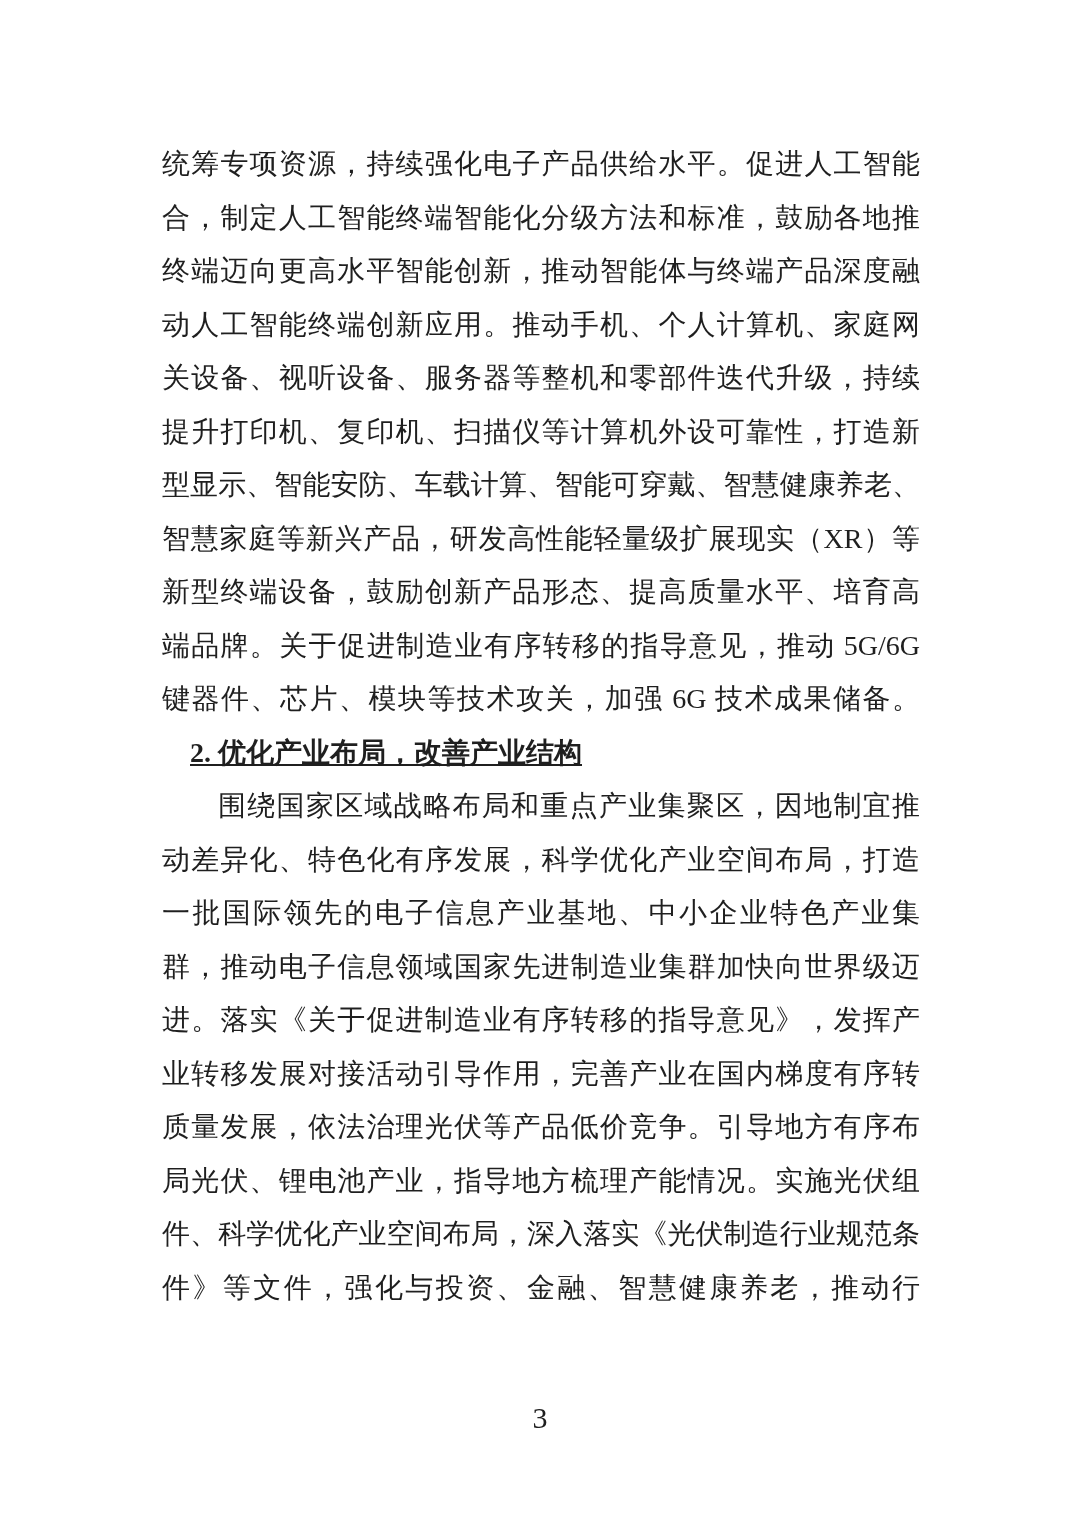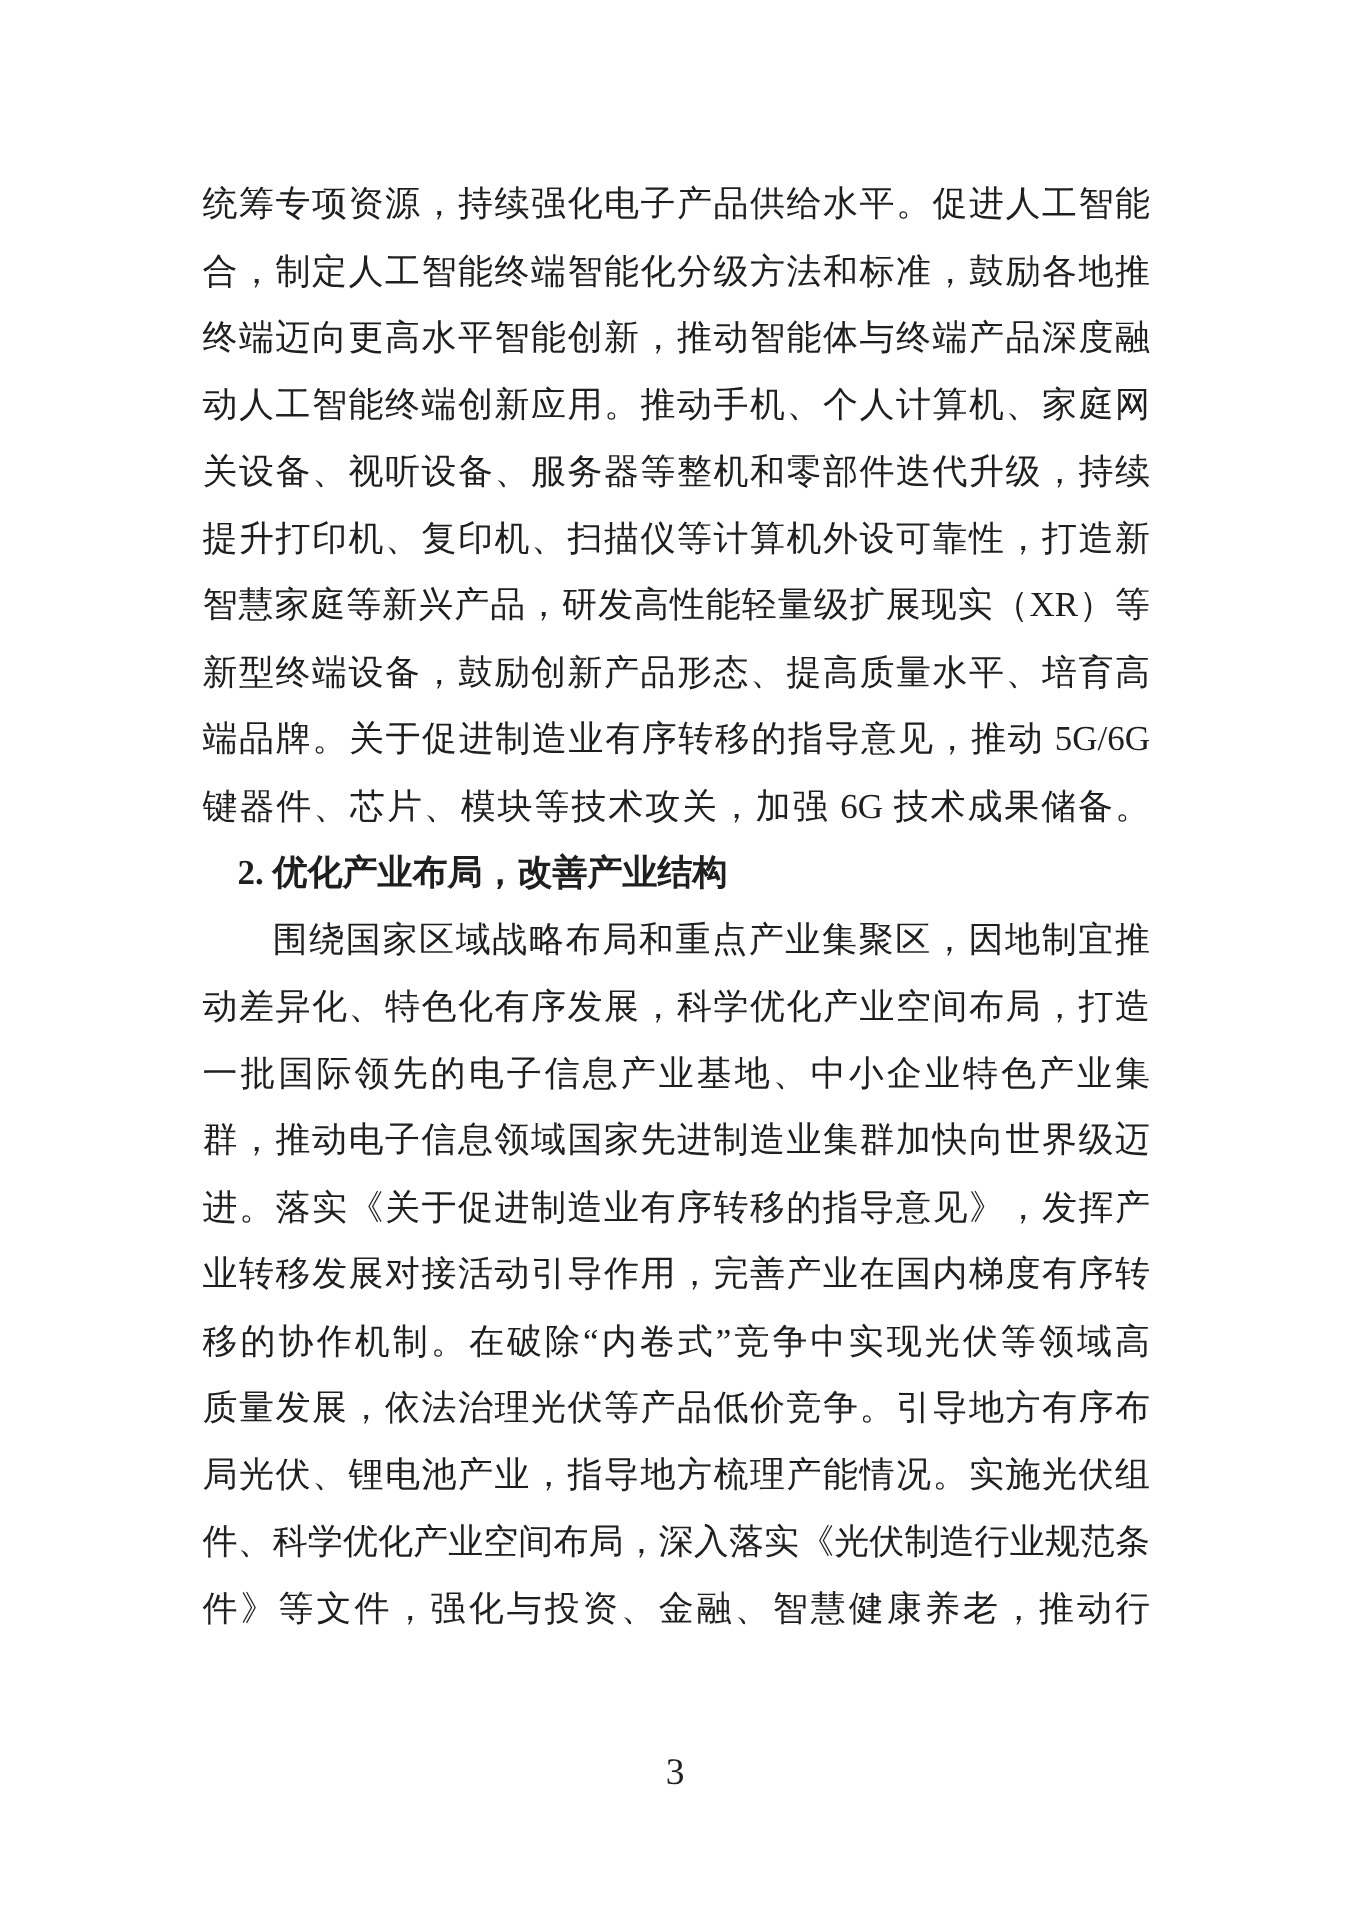--- a/index.html
+++ b/index.html
@@ -30,20 +30,21 @@
     text-align: justify;
     text-align-last: justify;
     white-space: normal;
     overflow: hidden;
   }
   .heading {
     font-weight: 700;
     padding-left: 28px;
     text-align: right;
     text-align-last: left;
+    text-decoration: underline;
   }
   .para-first {
     text-indent: 56px;
   }
   .page-number {
     position: absolute;
     top: 1400px;
     left: 0;
     width: 100%;
     text-align: center;
@@ -56,34 +57,34 @@
 <body>
 
 <div class="page">
   <div class="text-block">
     <div class="line">统筹专项资源，持续强化电子产品供给水平。促进人工智能</div>
     <div class="line">合，制定人工智能终端智能化分级方法和标准，鼓励各地推</div>
     <div class="line">终端迈向更高水平智能创新，推动智能体与终端产品深度融</div>
     <div class="line">动人工智能终端创新应用。推动手机、个人计算机、家庭网</div>
     <div class="line">关设备、视听设备、服务器等整机和零部件迭代升级，持续</div>
     <div class="line">提升打印机、复印机、扫描仪等计算机外设可靠性，打造新</div>
+    <div class="line">型显示、智能安防、车载计算、智能可穿戴、智慧健康养老、</div>
     <div class="line">智慧家庭等新兴产品，研发高性能轻量级扩展现实（XR）等</div>
     <div class="line">新型终端设备，鼓励创新产品形态、提高质量水平、培育高</div>
     <div class="line">端品牌。关于促进制造业有序转移的指导意见，推动 5G/6G 关</div>
     <div class="line">键器件、芯片、模块等技术攻关，加强 6G 技术成果储备。</div>
 
     <div class="line heading">2. 优化产业布局，改善产业结构</div>
 
     <div class="line para-first">围绕国家区域战略布局和重点产业集聚区，因地制宜推</div>
     <div class="line">动差异化、特色化有序发展，科学优化产业空间布局，打造</div>
     <div class="line">一批国际领先的电子信息产业基地、中小企业特色产业集</div>
     <div class="line">群，推动电子信息领域国家先进制造业集群加快向世界级迈</div>
     <div class="line">进。落实《关于促进制造业有序转移的指导意见》，发挥产</div>
     <div class="line">业转移发展对接活动引导作用，完善产业在国内梯度有序转</div>
-    <div class="line">移的协作机制。在破除“内卷式”竞争中实现光伏等领域高</div>
     <div class="line">质量发展，依法治理光伏等产品低价竞争。引导地方有序布</div>
     <div class="line">局光伏、锂电池产业，指导地方梳理产能情况。实施光伏组</div>
     <div class="line">件、科学优化产业空间布局，深入落实《光伏制造行业规范条</div>
     <div class="line">件》等文件，强化与投资、金融、智慧健康养老，推动行</div>
   </div>
 
   <div class="page-number">3</div>
 </div>
 
 </body></html>

